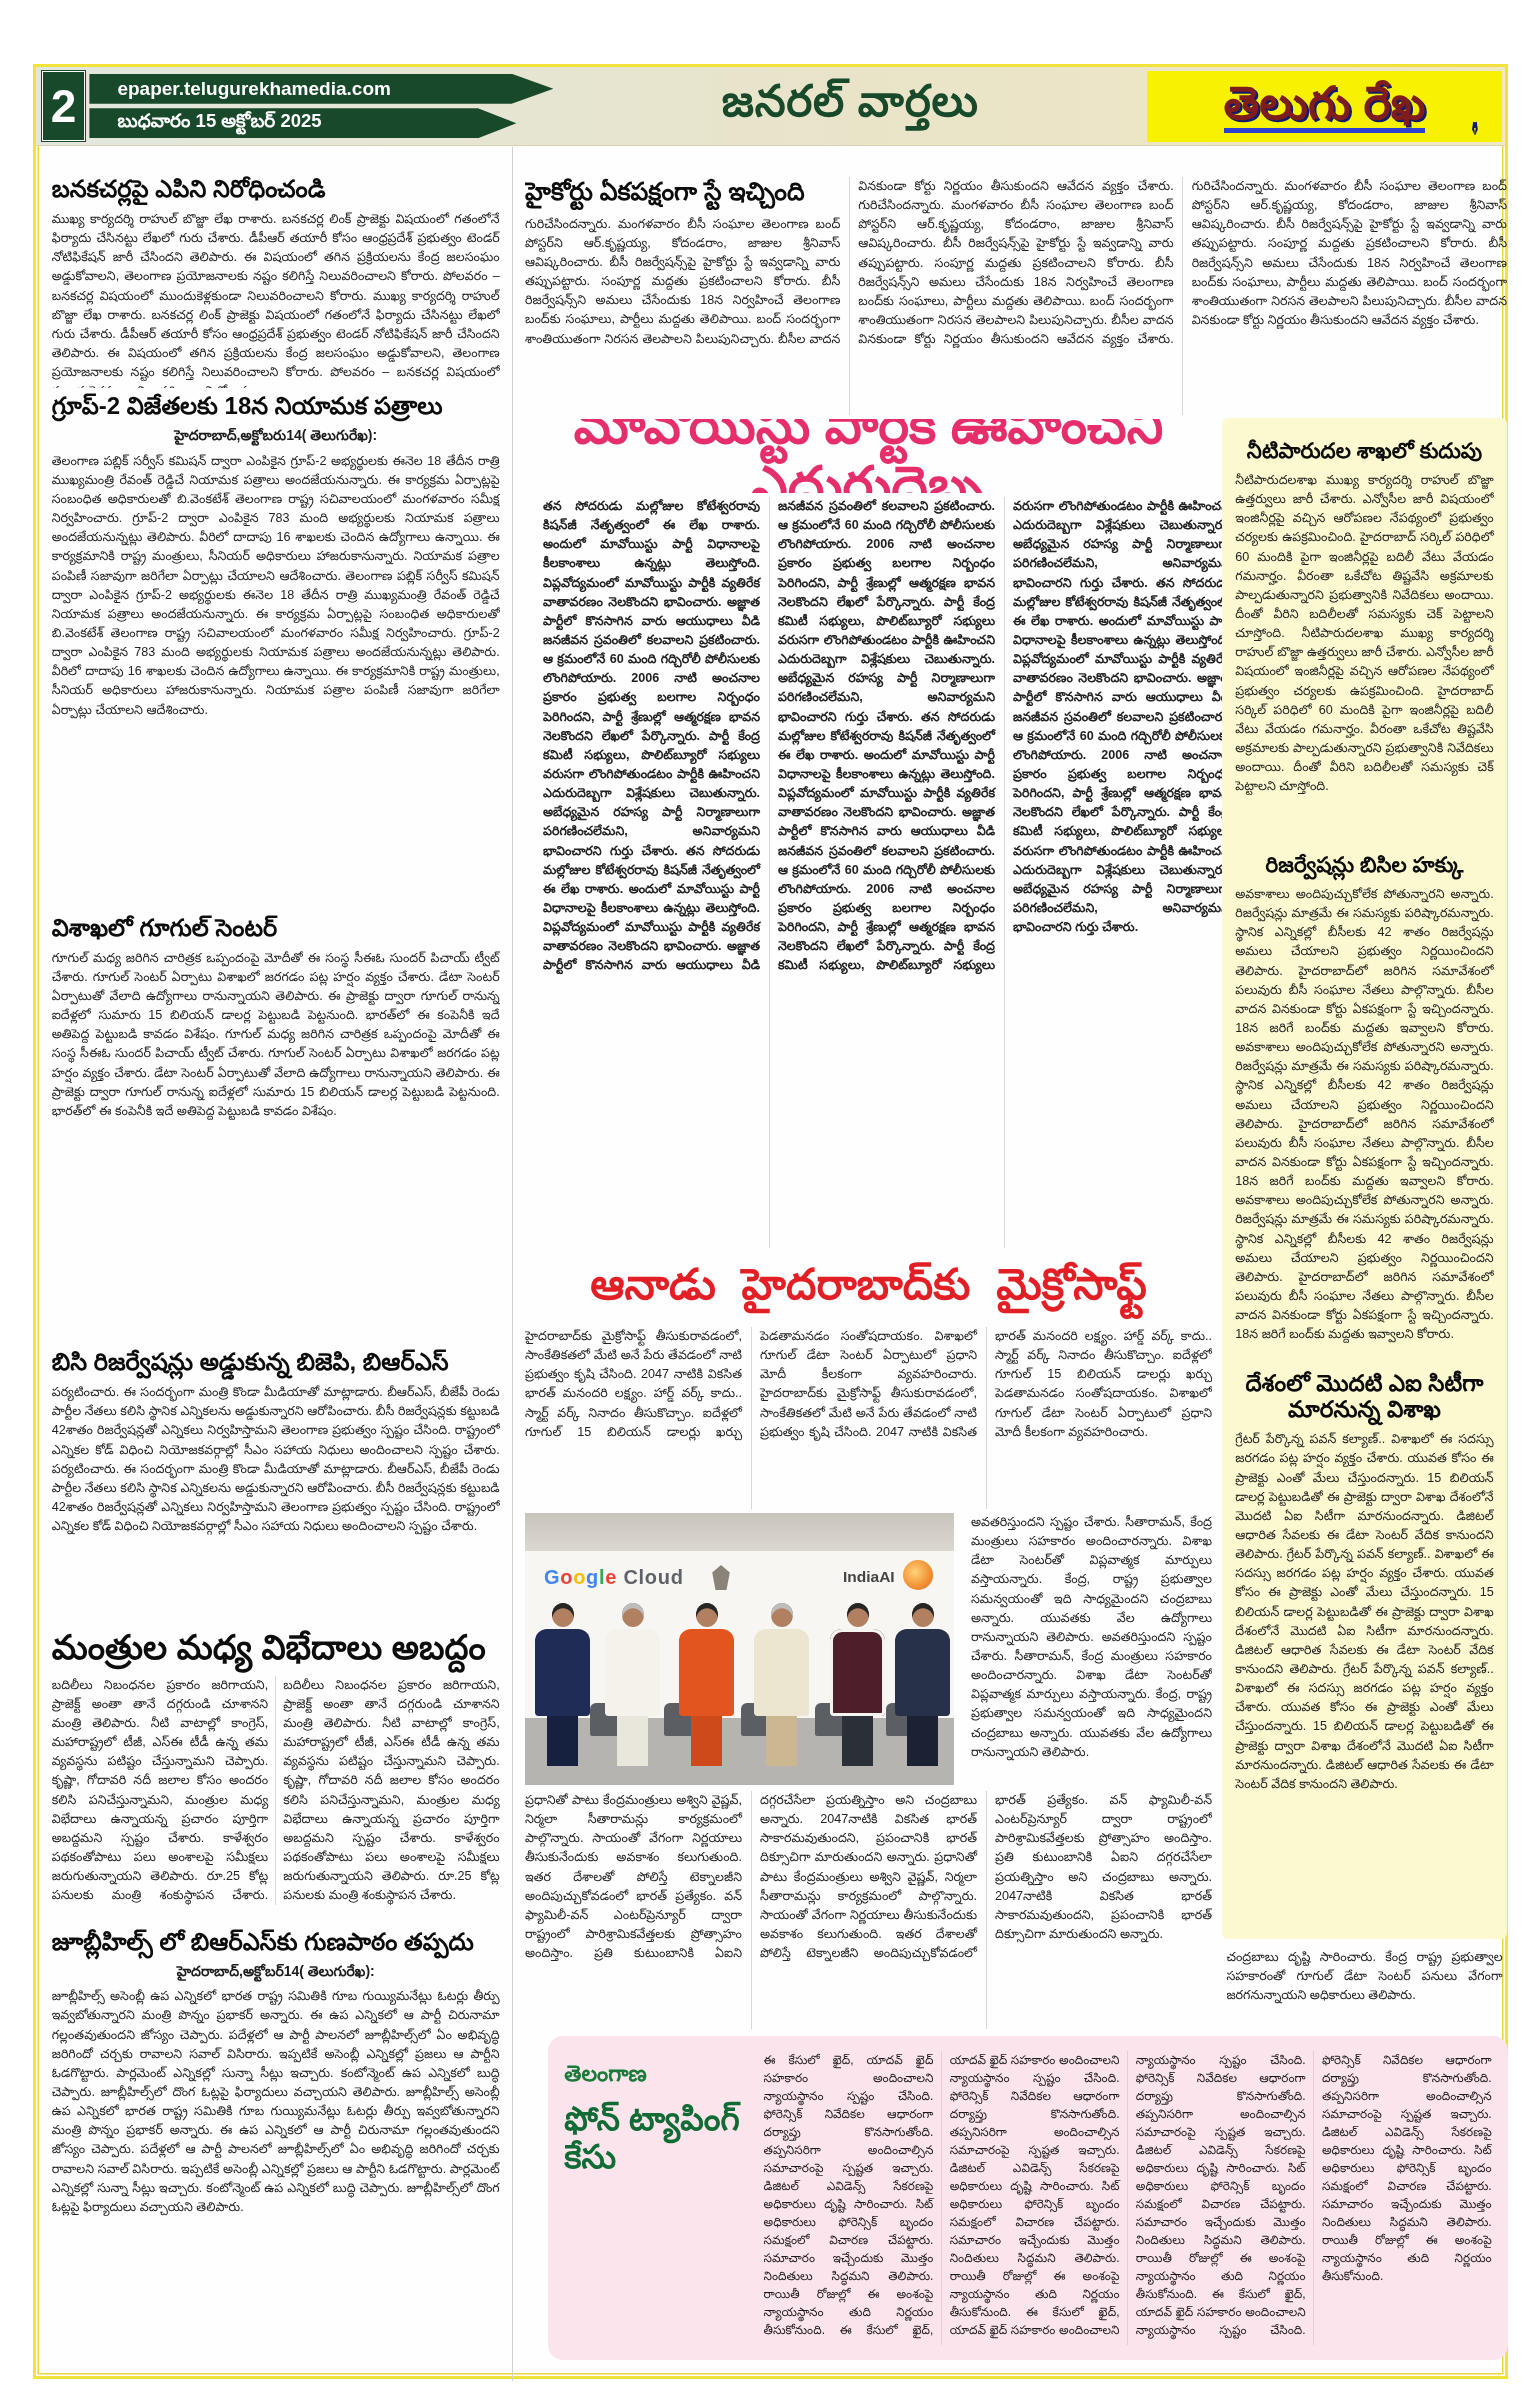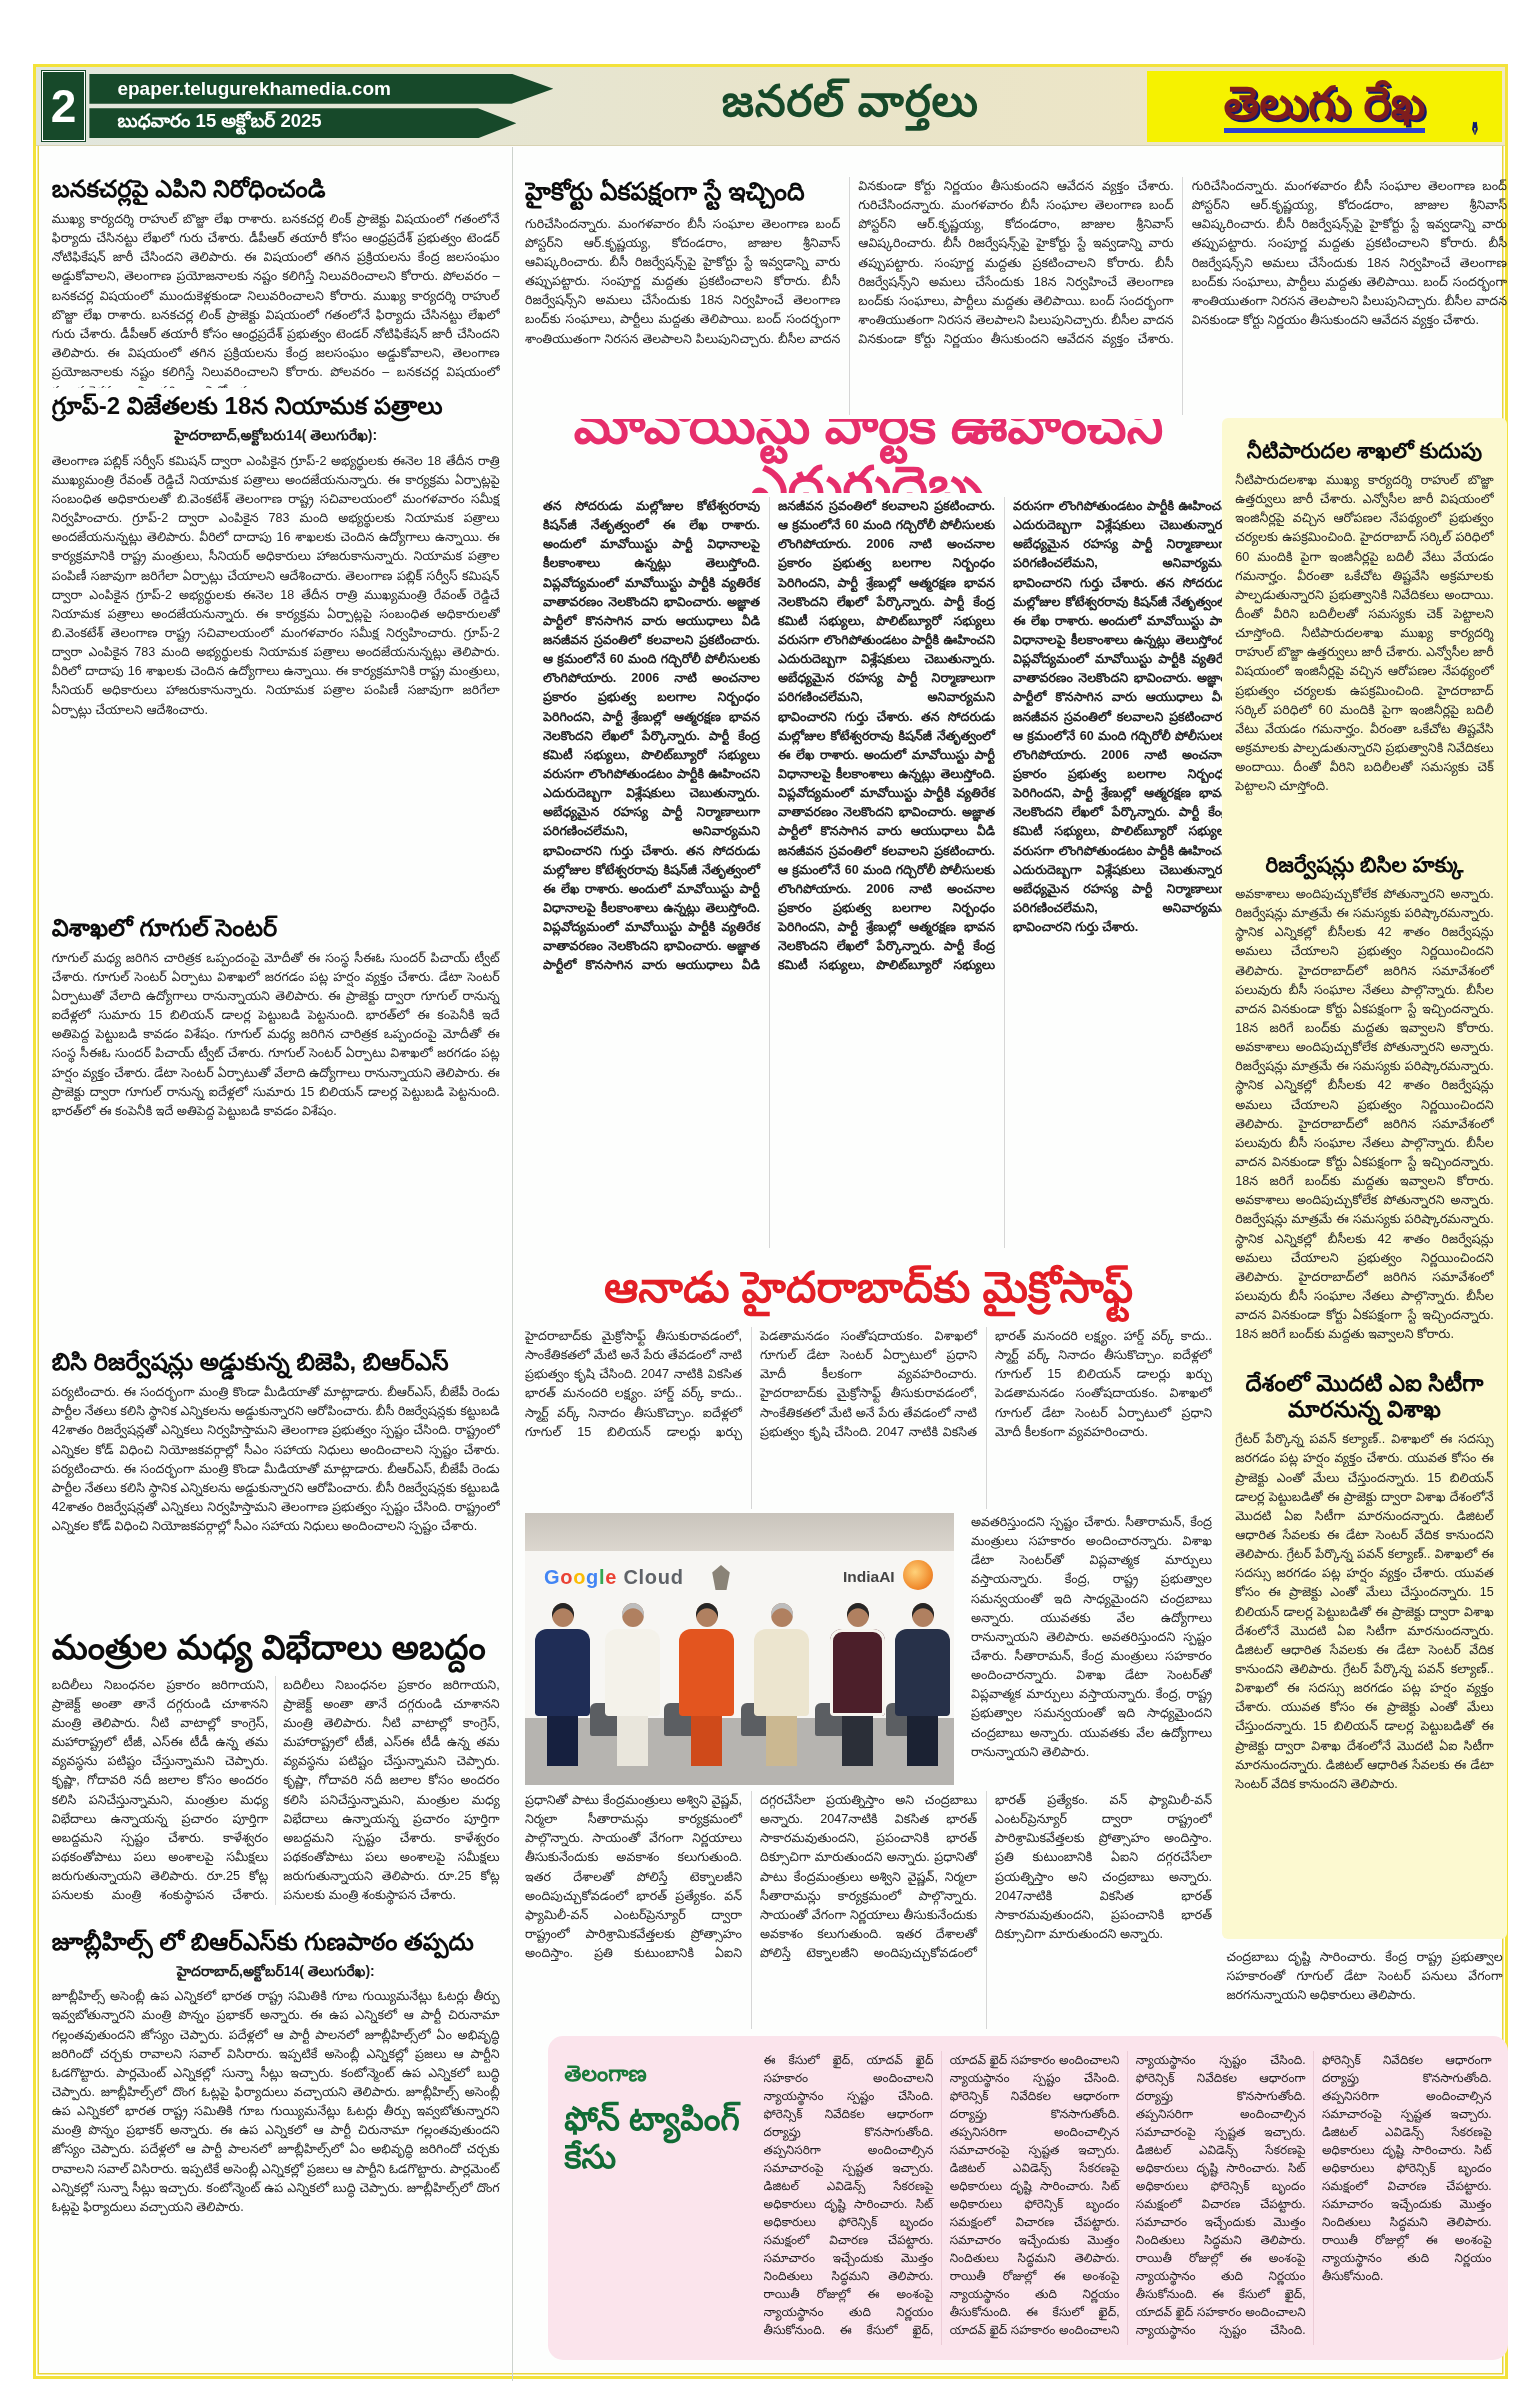--- a/index.html
+++ b/index.html
@@ -45,21 +45,21 @@
   
   .top-row{left:486px;top:30px;width:982px;height:238px;column-count:3;column-gap:18px;
            column-rule:0.7px solid #d6d6d6;}
   .top-row h2{font-size:25px;margin-bottom:9px;}
   
   .f1h{left:486px;top:272px;width:687px;height:74px;display:flex;align-items:center;justify-content:center;}
   .f1h h2{font-size:52px;color:#e62e6b;text-align:center;}
   .f1b{left:504px;top:350px;width:687px;height:751px;column-count:3;column-gap:18px;
        column-rule:0.7px solid #d6d6d6;font-weight:bold;}
   .f2h{left:486px;top:1107px;width:687px;height:68px;display:flex;align-items:center;justify-content:center;}
-  .f2h h2{font-size:43px;color:#e31f26;text-align:center;}
+  .f2h h2{font-size:43px;color:#e31f26;text-align:center;font-family:Liberation Mono, monospace;}
   .f2a{left:486px;top:1180px;width:687px;height:182px;column-count:3;column-gap:18px;
        column-rule:0.7px solid #d6d6d6;}
   .photorow{left:486px;top:1366px;width:687px;height:272px;display:flex;}
   .f2side{margin-left:17px;flex:1;overflow:hidden;}
   .f2c{left:486px;top:1644px;width:687px;height:238px;column-count:3;column-gap:18px;
        column-rule:0.7px solid #d6d6d6;}
   
   .photo{position:relative;width:429px;height:272px;background:#efece7;overflow:hidden;flex:0 0 auto;}
   .ceiling{position:absolute;left:0;top:0;right:0;height:38px;
            background:linear-gradient(#c9c4bc,#dcd7cf);}

